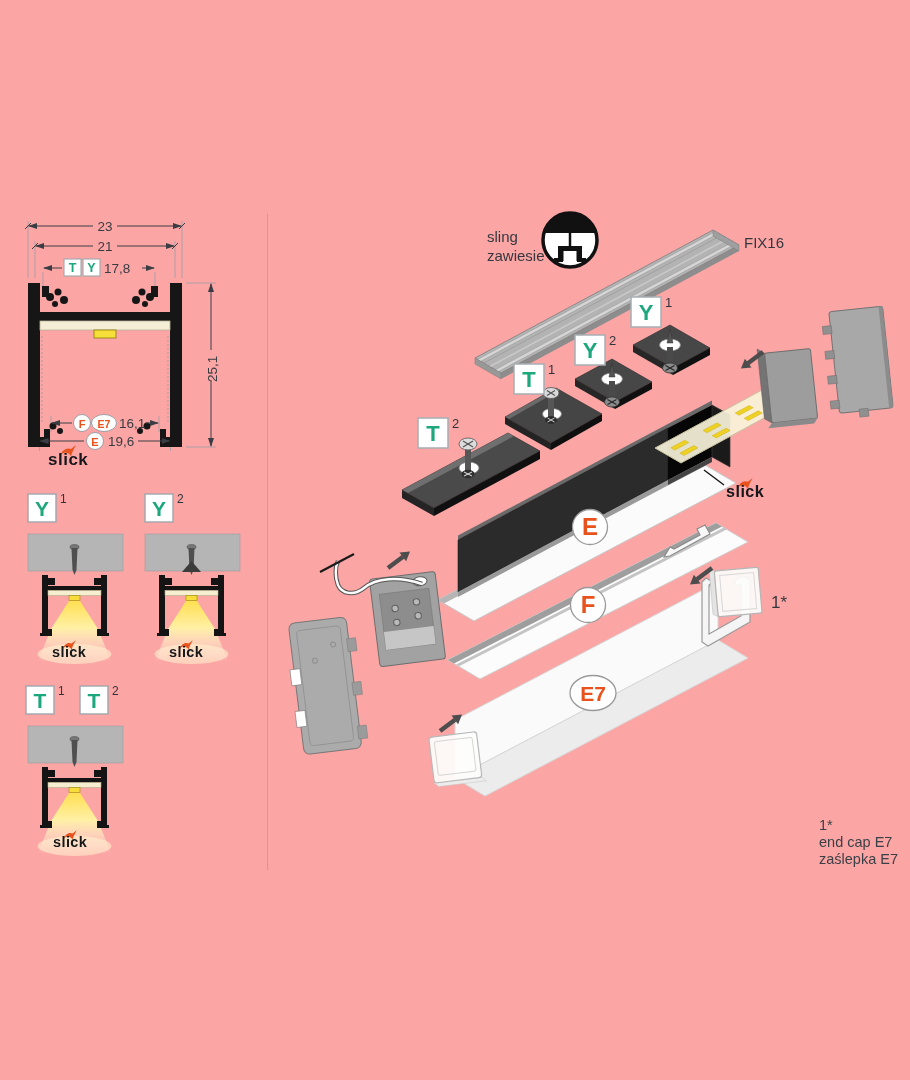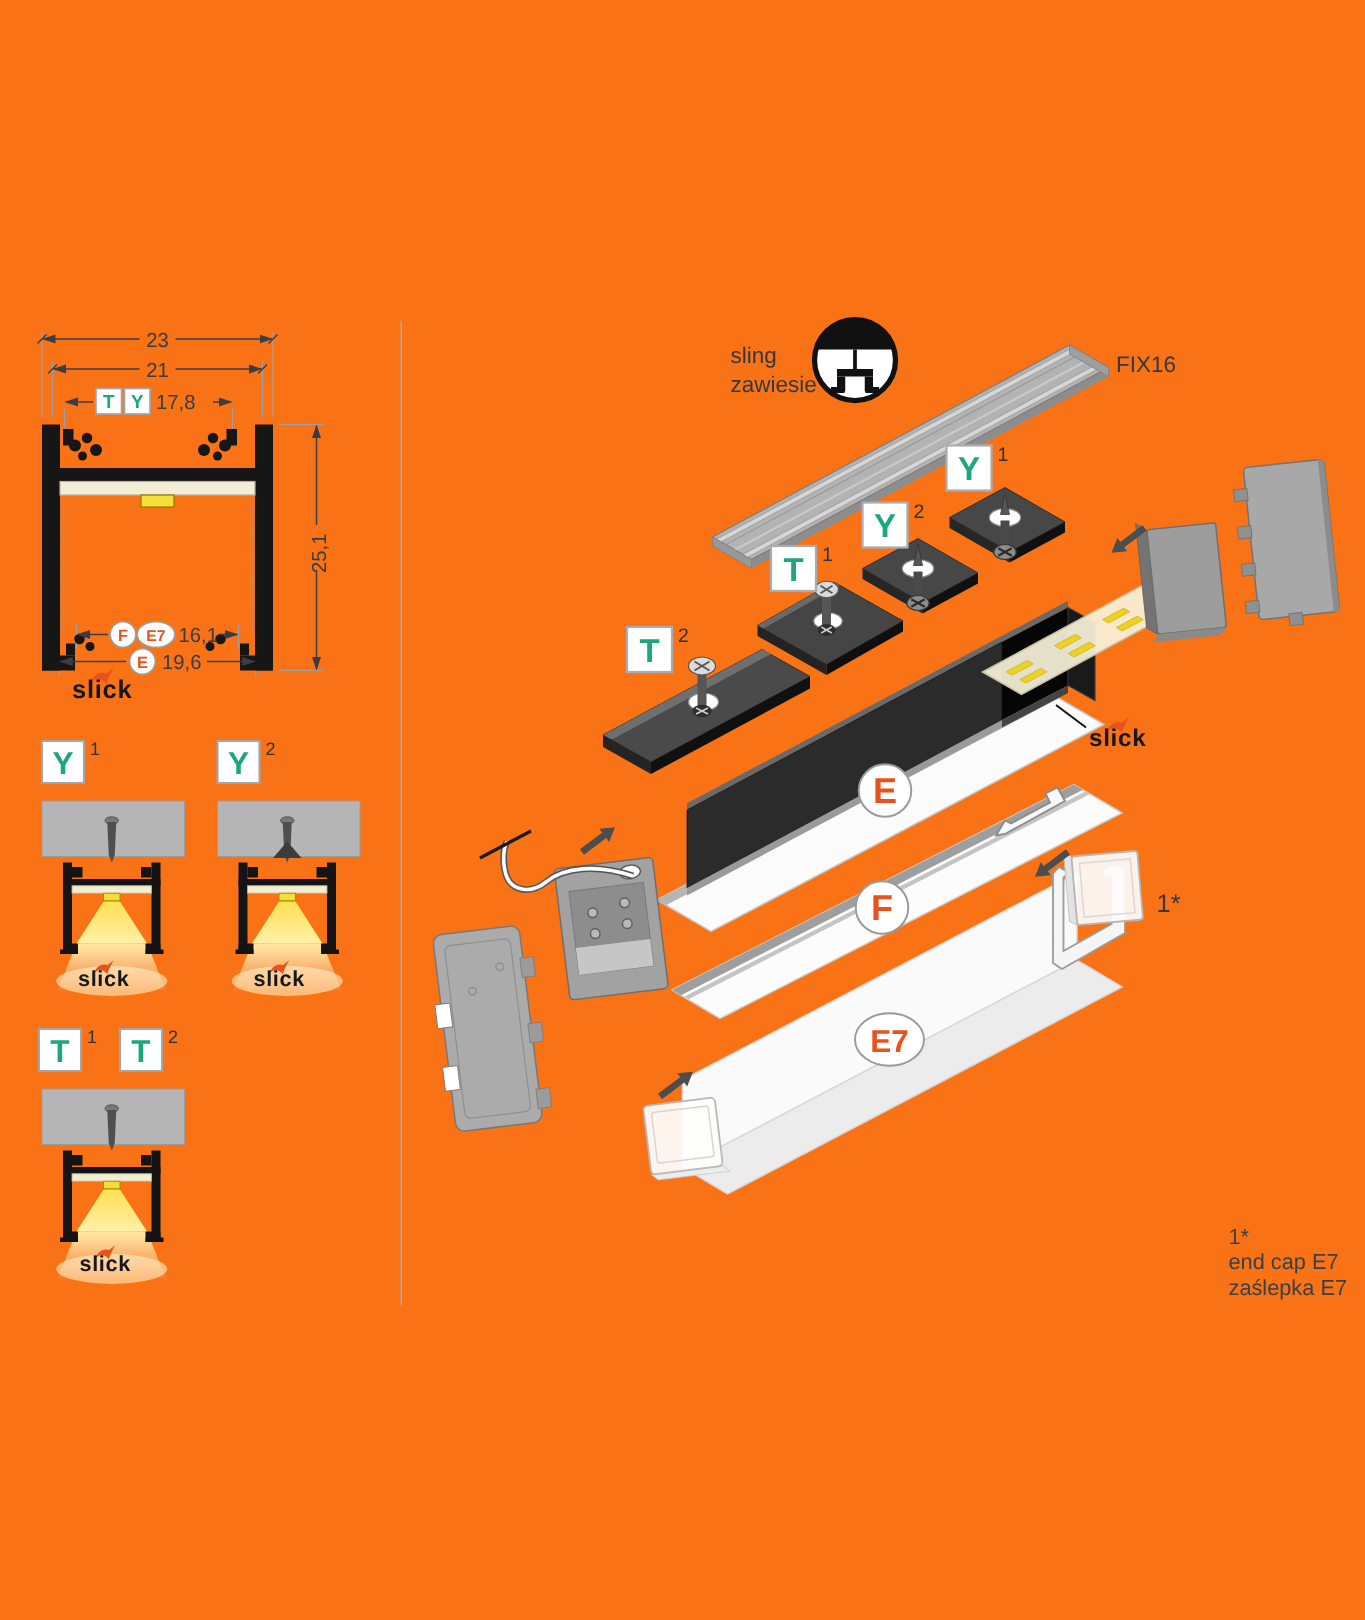--- a/index.html
+++ b/index.html
@@ -1,16 +1,16 @@
 <!DOCTYPE html>
 <html><head>
 <meta charset="utf-8">
 <style>
   html,body{margin:0;padding:0;background:#ffffff;}
-  .canvas{position:relative;width:910px;height:1080px;background:#f97316;overflow:hidden;
+  .canvas{position:relative;width:910px;height:1080px;background:#fca5a5;overflow:hidden;
           font-family:"Liberation Sans",sans-serif;}
   .abs{position:absolute;}
   svg text{font-family:"Liberation Sans",sans-serif;}
   .divider{position:absolute;left:267px;top:214px;width:1px;height:656px;background:#a9a9a9;}
   .footnote{position:absolute;left:819px;top:817px;color:#3b4046;font-size:14.5px;line-height:17px;}
   .dimtxt{font-size:13.5px;fill:#383c42;}
   .tagletter{font-weight:bold;}
 </style>
 </head>
 <body>

